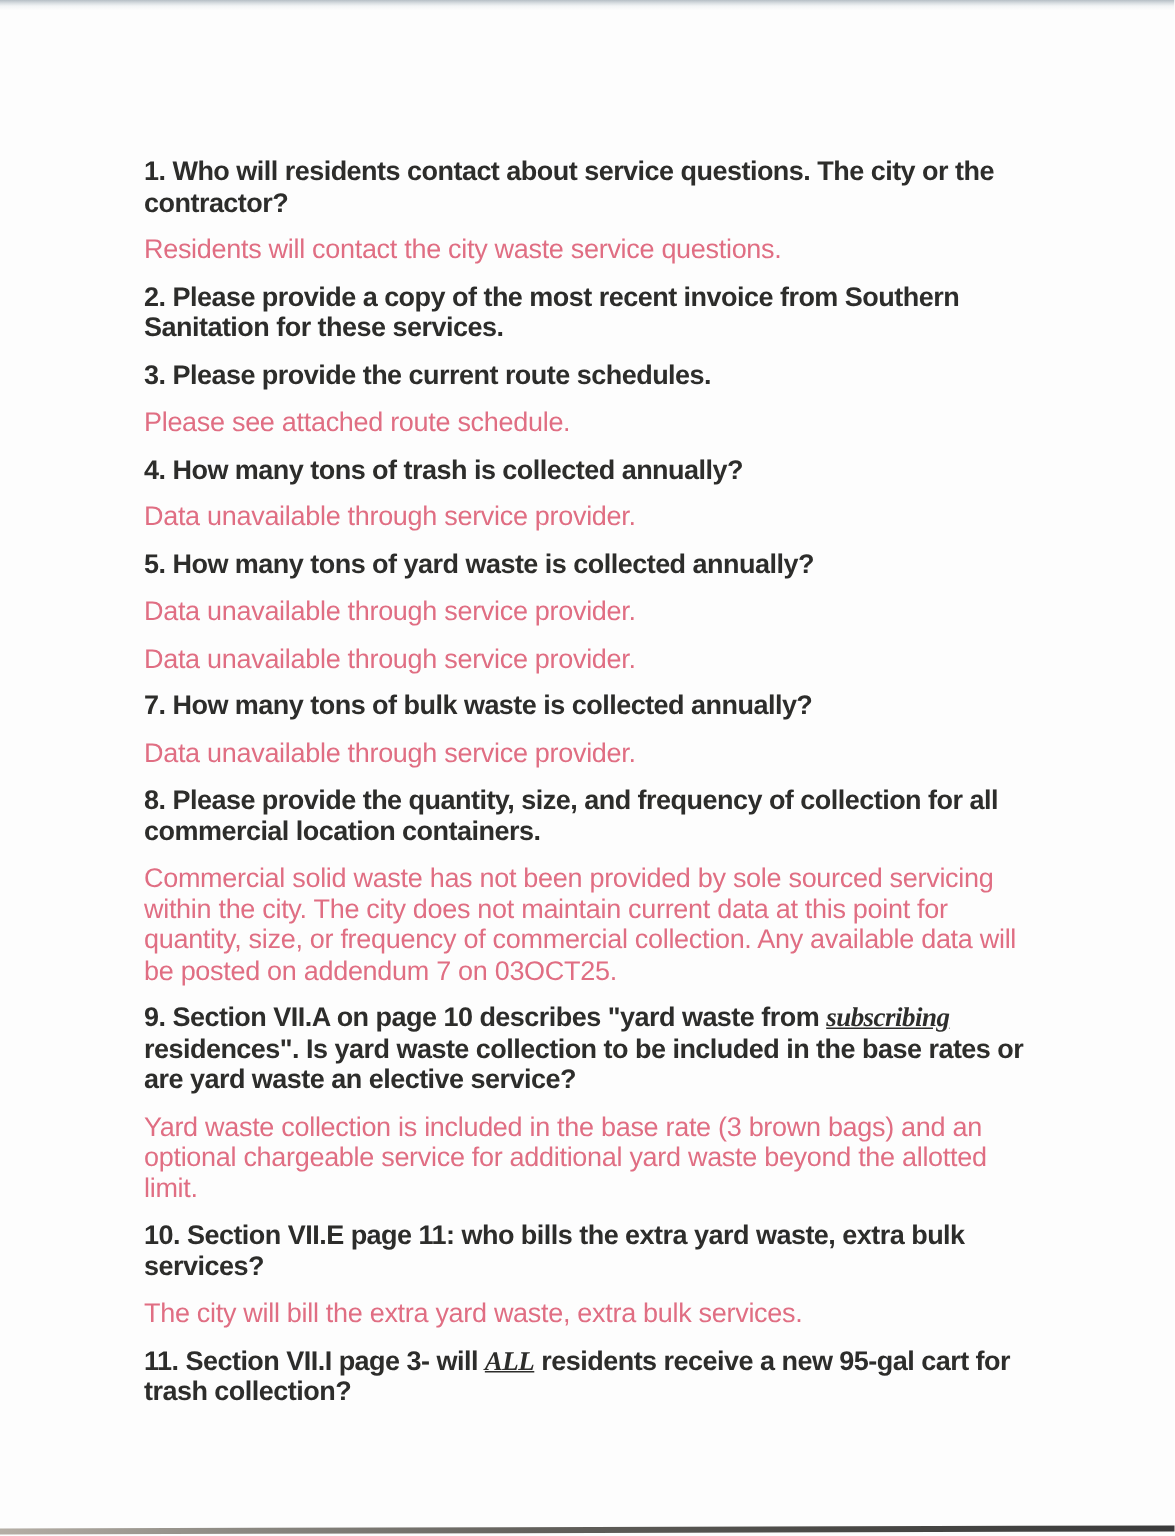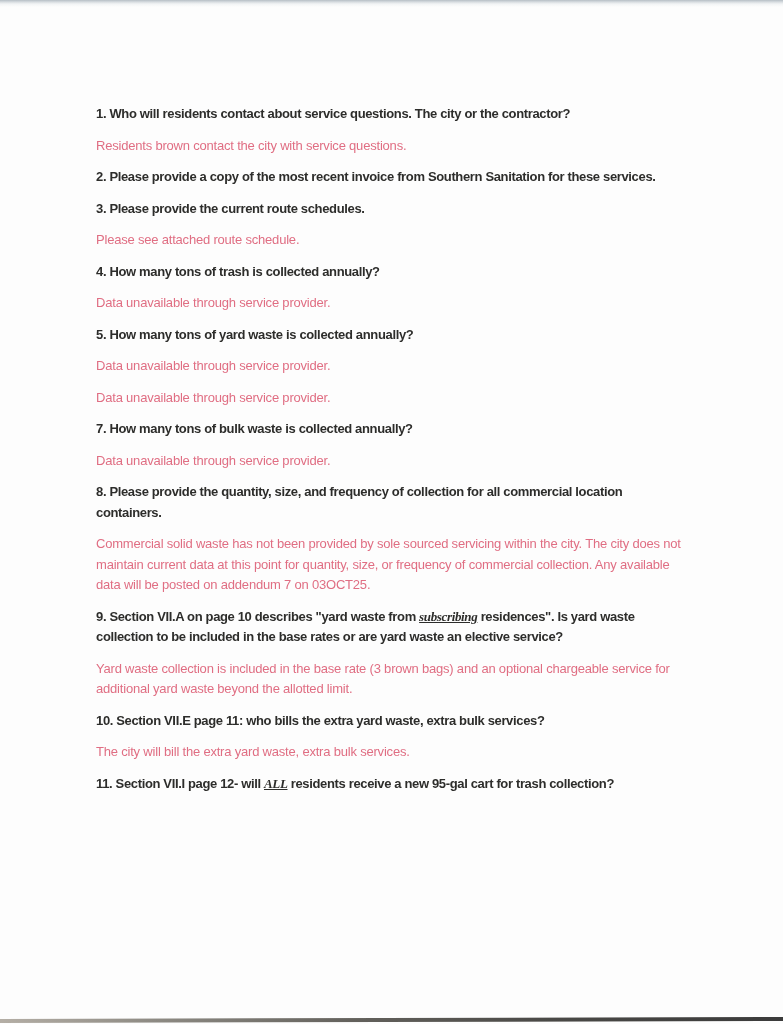--- a/index.html
+++ b/index.html
@@ -40,21 +40,21 @@
     transform-origin: left center;
   }
   .content {
     position: absolute;
     left: 96px;
     top: 104px;
     width: 594px;
   }
   .content p {
     margin: 0 0 11px 0;
-    font-size: 13px;
+    font-size: 18px;
     line-height: 20.5px;
   }
   p.question {
     color: var(--question-color, #2d2d2b);
     font-weight: 700;
     letter-spacing: -0.35px;
   }
   p.answer {
     color: var(--answer-color, #e06e83);
     font-weight: 400;
@@ -66,33 +66,33 @@
     font-family: Liberation Serif, serif;
   }
 </style>
 </head>
 <body>
 
 <div class="page">
   <div class="scan-edge-top"></div>
   <main class="content">
       <p class="question"><span>1. Who will residents contact about service questions. The city or the contractor?</span></p>
-      <p class="answer">Residents brown contact the city with service questions.</p>
+      <p class="answer">Residents will contact the city waste service questions.</p>
       <p class="question"><span>2. Please provide a copy of the most recent invoice from Southern Sanitation for these services.</span></p>
       <p class="question"><span>3. Please provide the current route schedules.</span></p>
       <p class="answer">Please see attached route schedule.</p>
       <p class="question"><span>4. How many tons of trash is collected annually?</span></p>
       <p class="answer">Data unavailable through service provider.</p>
       <p class="question"><span>5. How many tons of yard waste is collected annually?</span></p>
       <p class="answer">Data unavailable through service provider.</p>
       <p class="answer">Data unavailable through service provider.</p>
       <p class="question"><span>7. How many tons of bulk waste is collected annually?</span></p>
       <p class="answer">Data unavailable through service provider.</p>
       <p class="question"><span>8. Please provide the quantity, size, and frequency of collection for all commercial location containers.</span></p>
       <p class="answer">Commercial solid waste has not been provided by sole sourced servicing within the city. The city does not maintain current data at this point for quantity, size, or frequency of commercial collection. Any available data will be posted on addendum 7 on 03OCT25.</p>
       <p class="question"><span>9. Section VII.A on page 10 describes "yard waste from </span><span class="emphasis">subscribing</span><span> residences". Is yard waste collection to be included in the base rates or are yard waste an elective service?</span></p>
       <p class="answer">Yard waste collection is included in the base rate (3 brown bags) and an optional chargeable service for additional yard waste beyond the allotted limit.</p>
       <p class="question"><span>10. Section VII.E page 11: who bills the extra yard waste, extra bulk services?</span></p>
       <p class="answer">The city will bill the extra yard waste, extra bulk services.</p>
-      <p class="question"><span>11. Section VII.I page 12- will </span><span class="emphasis">ALL</span><span> residents receive a new 95-gal cart for trash collection?</span></p>
+      <p class="question"><span>11. Section VII.I page 3- will </span><span class="emphasis">ALL</span><span> residents receive a new 95-gal cart for trash collection?</span></p>
     </main>
   <div class="scan-edge-bottom"></div>
 </div>
 
 </body></html>

